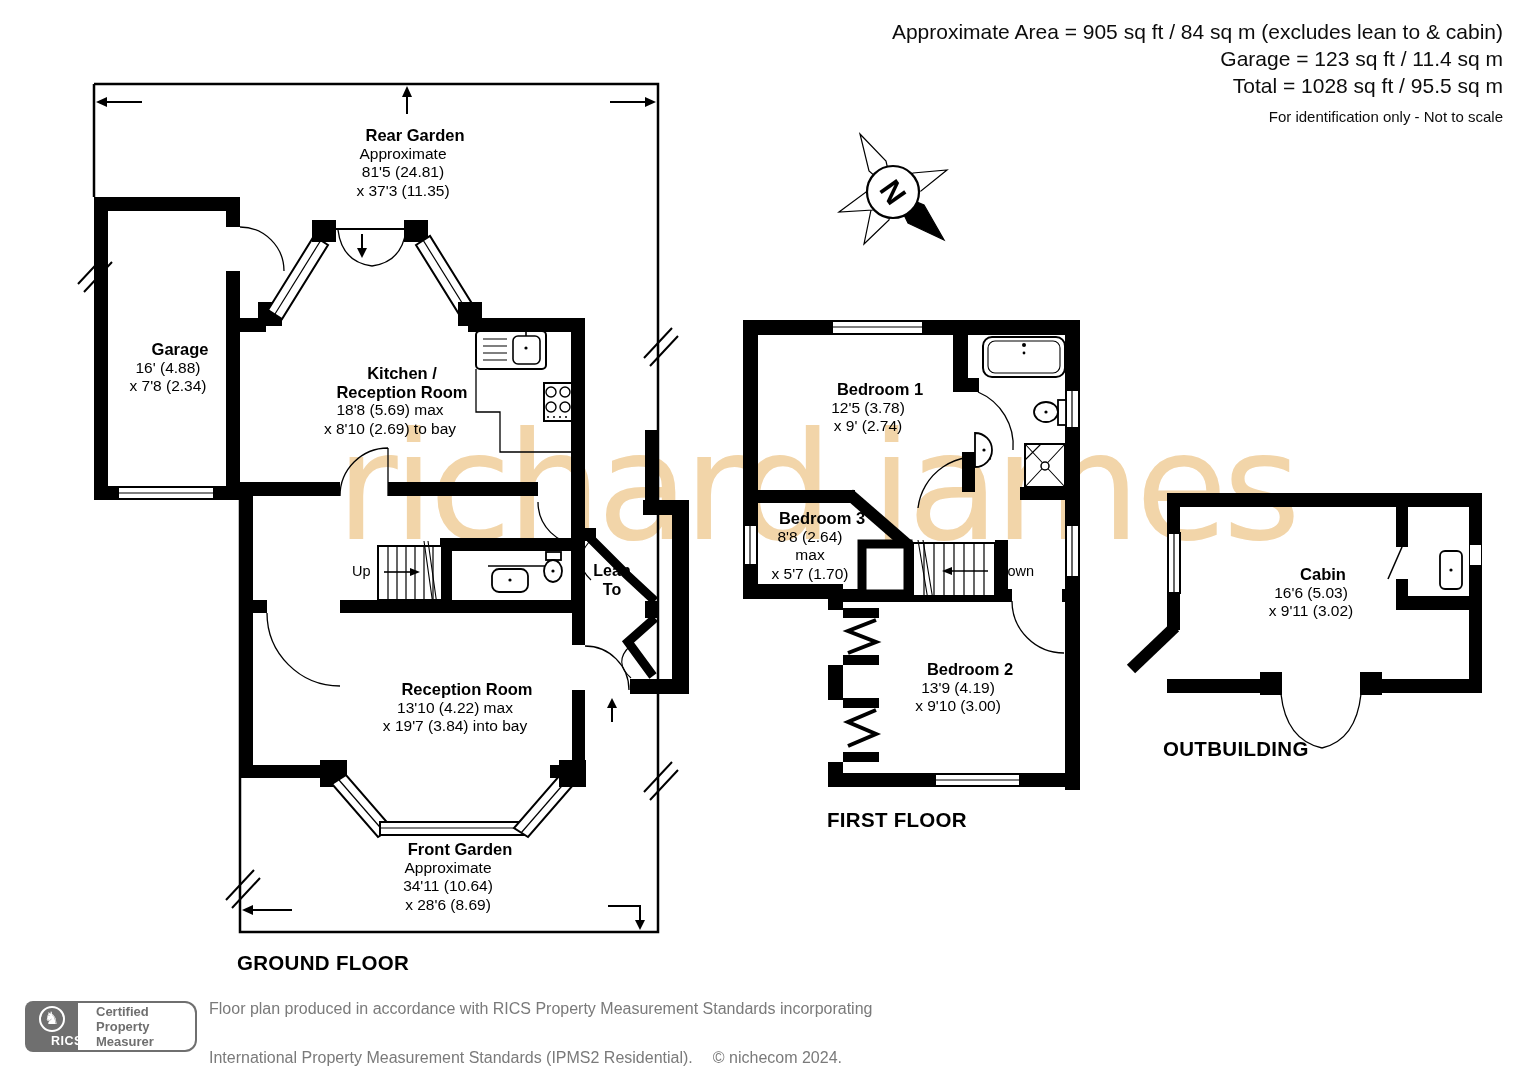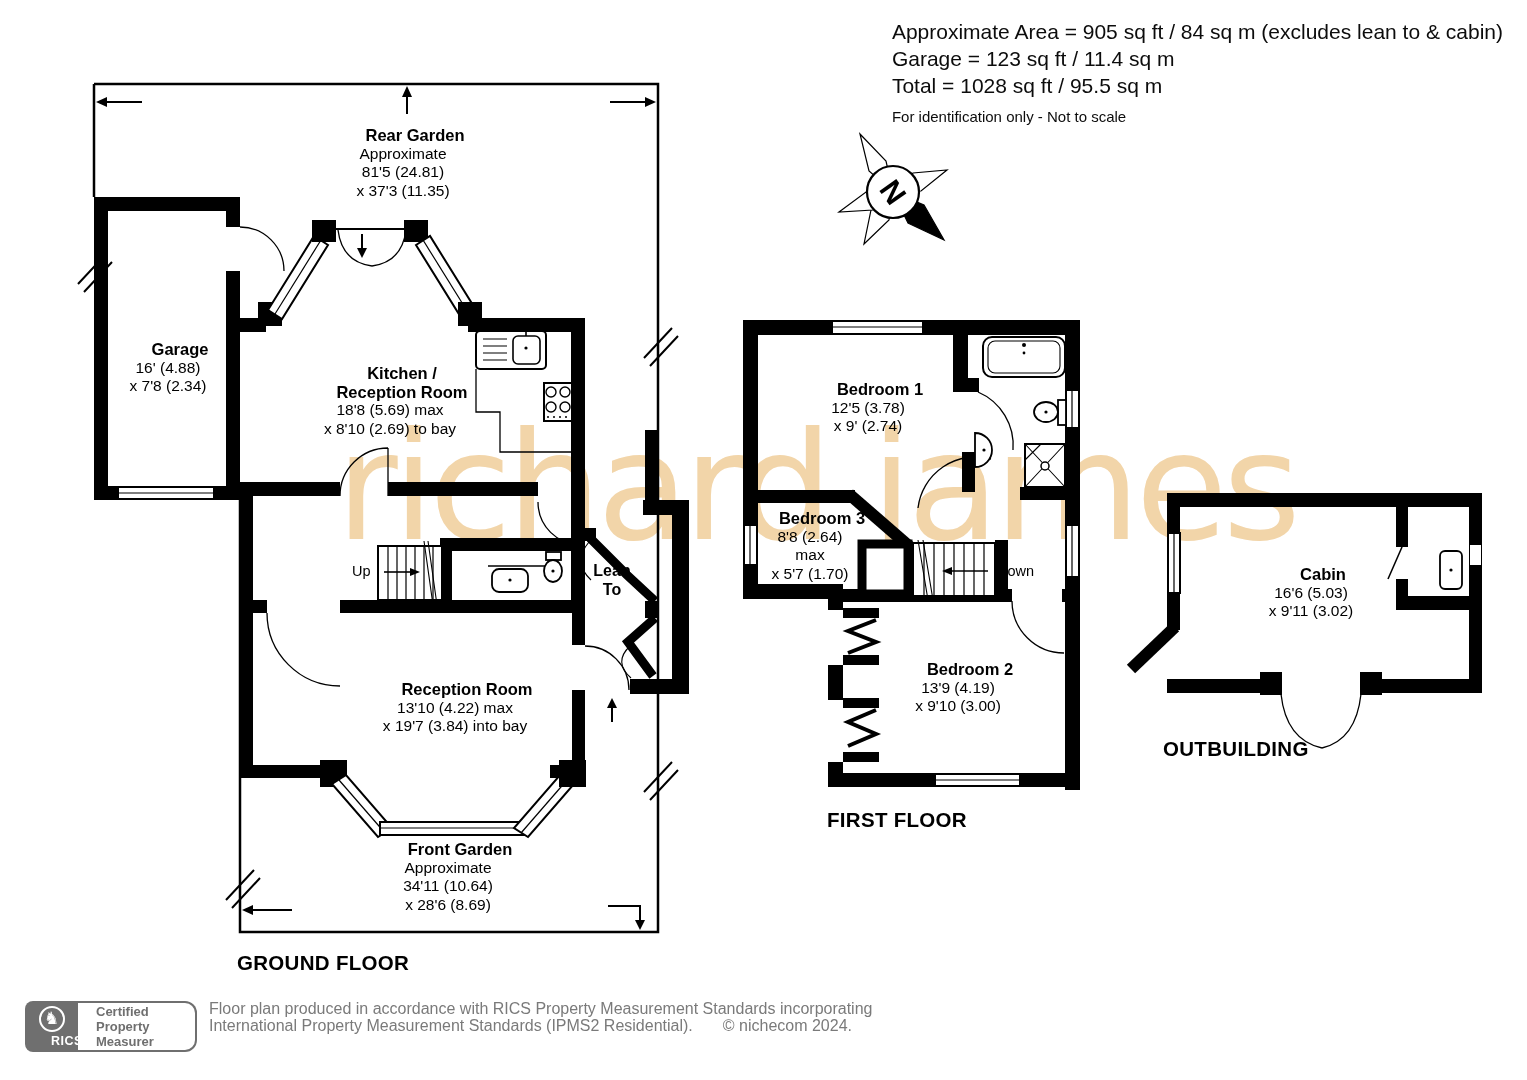--- a/index.html
+++ b/index.html
@@ -8,36 +8,36 @@
   .watermark{position:absolute;left:336px;top:400px;z-index:0;font-size:150px;
              color:#f2d5a9;letter-spacing:-5px;white-space:nowrap;
              font-family:"DejaVu Sans",sans-serif;}
   #plan-svg{position:absolute;left:0;top:0;z-index:1;}
   .lbl{position:absolute;transform:translateX(-50%);text-align:center;color:#000;
        font-size:15.5px;line-height:18.5px;white-space:nowrap;z-index:2;}
   .lbl .nm{font-weight:bold;font-size:16.5px;margin-left:24px;}
   .floor-title{position:absolute;font-weight:bold;font-size:20.5px;letter-spacing:.3px;
                color:#000;z-index:2;white-space:nowrap;}
   .dirlbl{position:absolute;font-weight:normal;font-size:14.5px;color:#000;z-index:2;}
-  .header{position:absolute;top:18px;right:24px;color:#0c0c0c;
+  .header{position:absolute;top:18px;right:24px;text-align:right;color:#0c0c0c;
           font-size:21px;line-height:27px;z-index:2;}
   .header .note{font-size:15px;margin-top:4px;}
   .footer{position:absolute;left:25px;top:1001px;display:flex;align-items:stretch;z-index:2;}
   .rics-box{width:53px;height:51px;background:#6f6f6f;border-radius:8px 0 0 8px;
             display:flex;flex-direction:column;align-items:center;justify-content:center;}
   .rics-knight{color:#fff;font-size:17px;line-height:17px;border:2px solid #fff;
                border-radius:50%;width:22px;height:22px;display:flex;align-items:center;
                justify-content:center;}
   .rics-word{color:#fff;font-weight:bold;font-size:12.5px;margin-top:2px;letter-spacing:.5px;margin-left:31px;}
   .cpm-box{width:99px;height:47px;border:2px solid #6f6f6f;border-left:none;background:#fff;
            border-radius:0 12px 12px 0;display:flex;flex-direction:column;justify-content:center;
            padding-left:18px;}
   .cpm-box div{color:#6f6f6f;font-weight:bold;font-size:13px;line-height:15px;}
   .foot-text{margin-left:12px;color:#7a7a7a;font-size:16px;line-height:16.5px;}
-  .foot-row{display:flex;gap:30px;}
+  .foot-row{display:flex;gap:20px;margin-top:32px;}
 </style>
 </head>
 <body>
 
 <div id="stage">
 
   <div class="watermark">richard james</div>
 
   <svg id="plan-svg" width="1527" height="1080" viewBox="0 0 1527 1080" fill="#000" stroke="none">
     <defs></defs>

